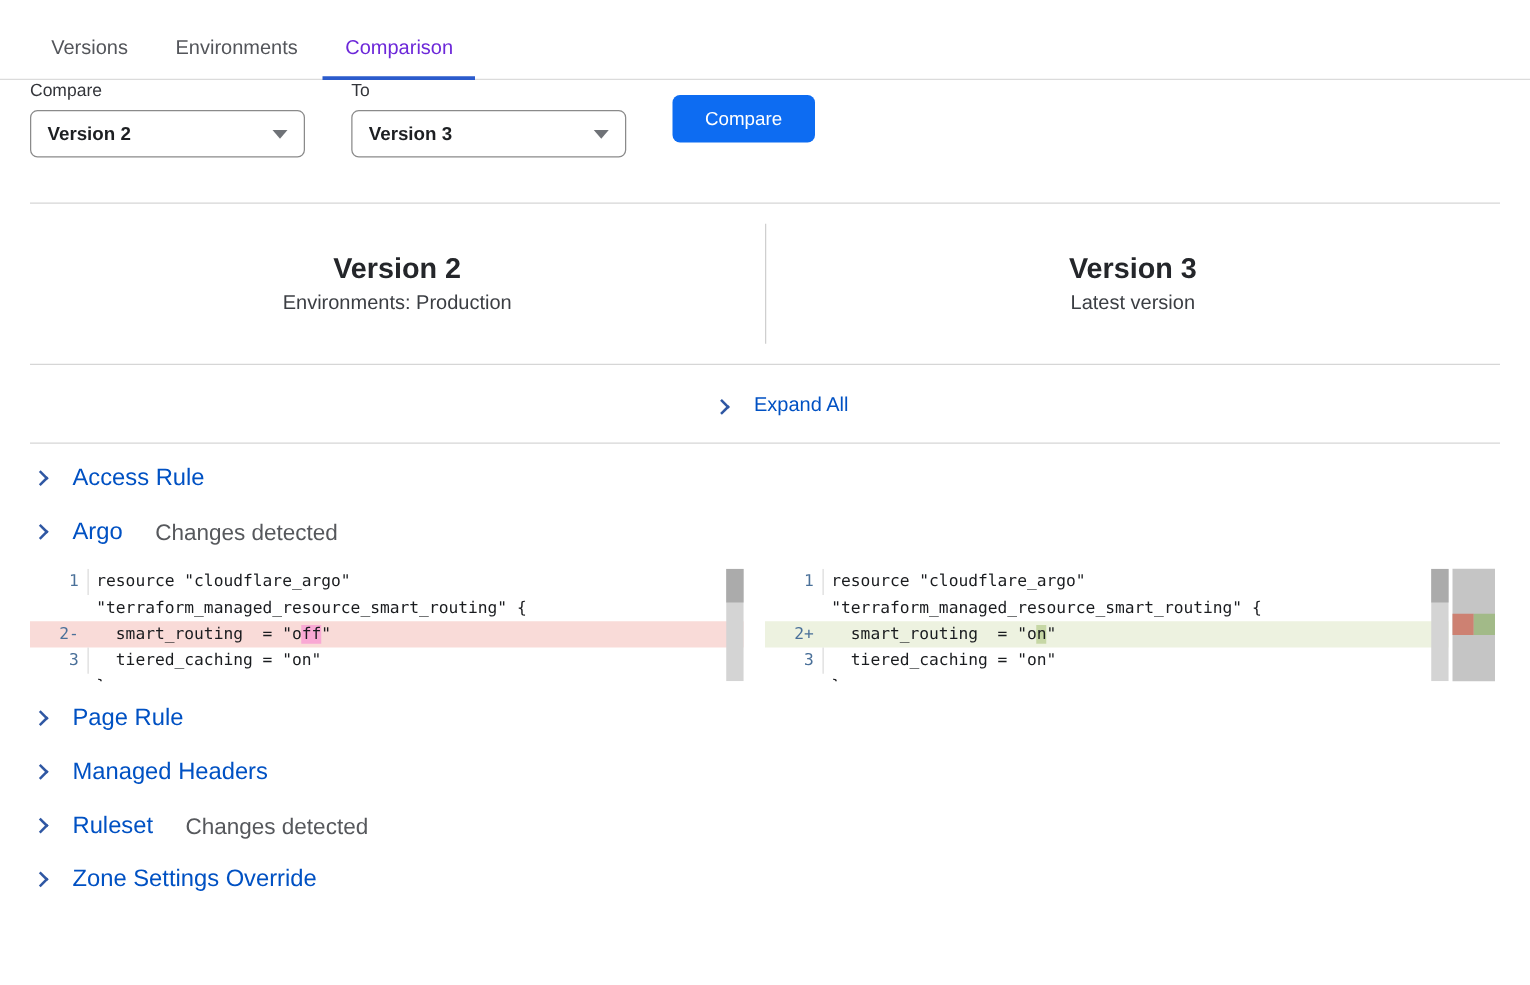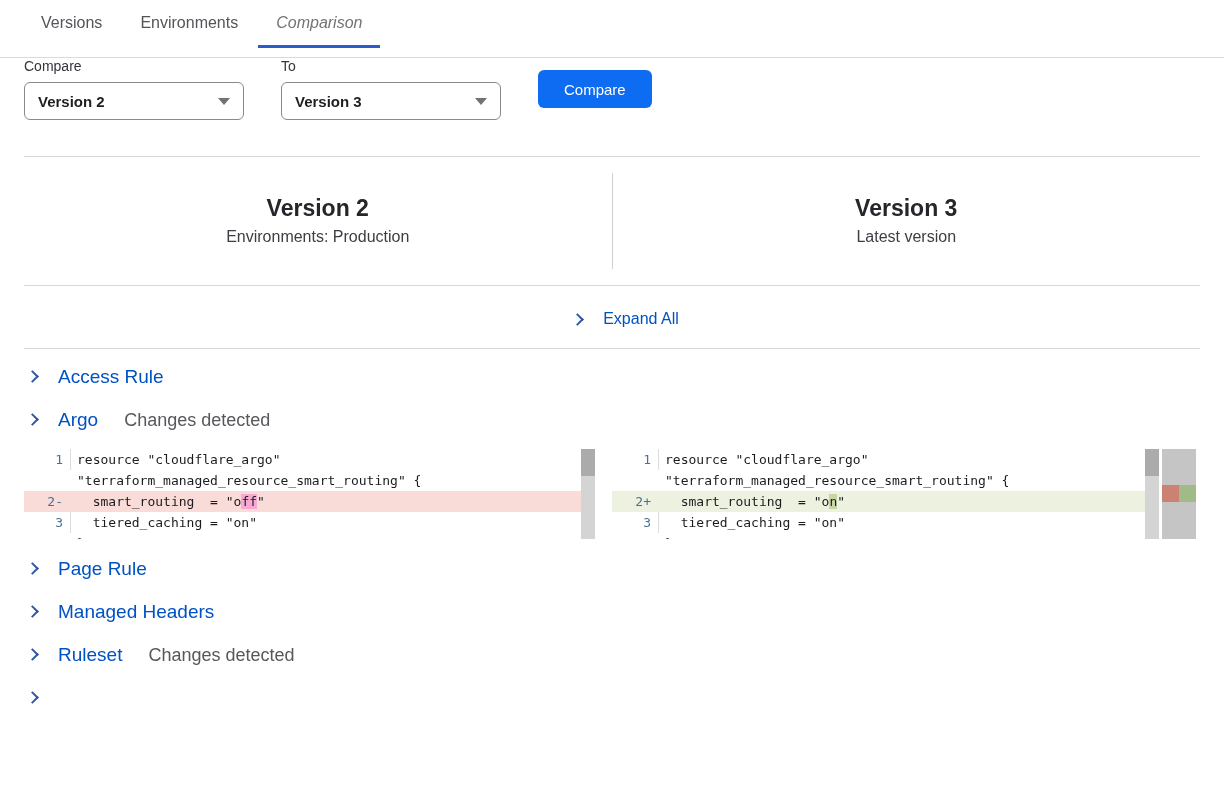--- a/index.html
+++ b/index.html
@@ -1,24 +1,24 @@
 <!DOCTYPE html>
 <html><head>
 <meta charset="utf-8">
 <style>
   * { box-sizing: border-box; margin: 0; padding: 0; }
   html, body { width: 1224px; height: 788px; background: #ffffff; overflow: hidden;
     font-family: "Liberation Sans", sans-serif; }
 
   
-  .tabbar { display: flex; align-items: flex-end; padding: 14px 24px 10px 22px;
-    border-bottom: 1px solid #dbdbdb; }
+  .tabbar { display: flex; align-items: flex-end; padding: 14px 24px 0 22px;
+    border-bottom: 1px solid #dbdbdb; margin-top: 16px; }
   .tab { font-size: 16px; color: #53555a; padding: 0 18px 13px 18px; margin: 0 1px -1px 1px;
     border-bottom: 3px solid transparent; cursor: pointer; }
-  .tab.active { color: #737373; border-bottom-color: #2b5bcc; font-style: italic; }
+  .tab.active { color: #6d28d9; border-bottom-color: #2b5bcc; }
 
   
   .form { margin: 0 0 0 24px; display: flex; align-items: center; gap: 37px; }
   .field-label { font-size: 14px; color: #33353a; margin-bottom: 8px; }
   .select { width: 220px; height: 38px; border: 1px solid #8a8a8a; border-radius: 6px;
     display: flex; align-items: center; justify-content: space-between; padding: 0 13px;
     cursor: pointer; background: #fff; }
   .select .val { font-size: 15px; font-weight: bold; color: #1d1f22; }
   .caret { width: 0; height: 0; border-left: 6px solid transparent; border-right: 6px solid transparent;
     border-top: 7px solid #6f7277; }
@@ -196,15 +196,16 @@
   </div>
 
   <div class="sect">
     <span class="chev"></span>
     <span class="label">Ruleset</span>
     <span class="badge">Changes detected</span>
   </div>
 
   <div class="sect">
     <span class="chev"></span>
+    <span class="label">Zone Settings Override</span>
   </div>
 
 </div>
 
 </body></html>

